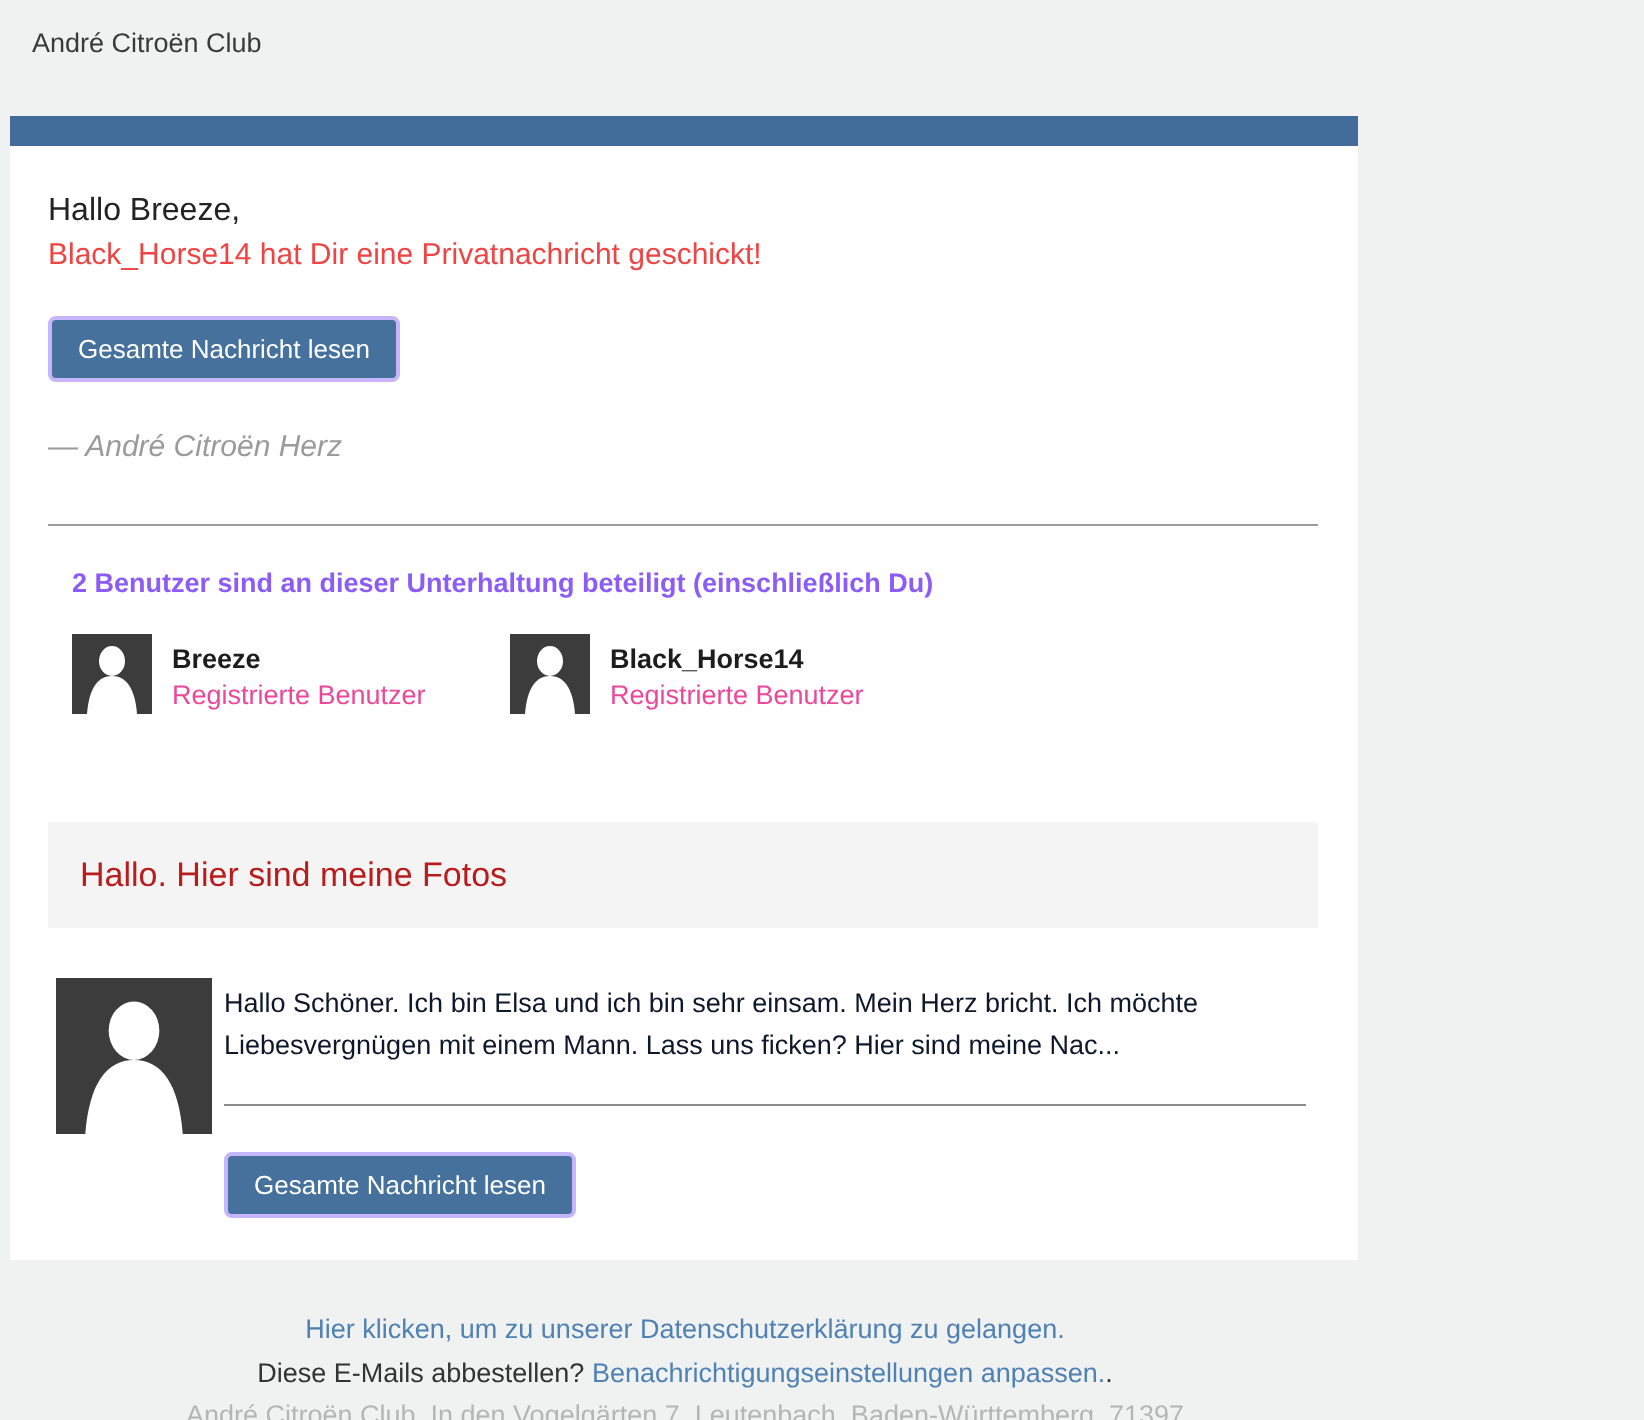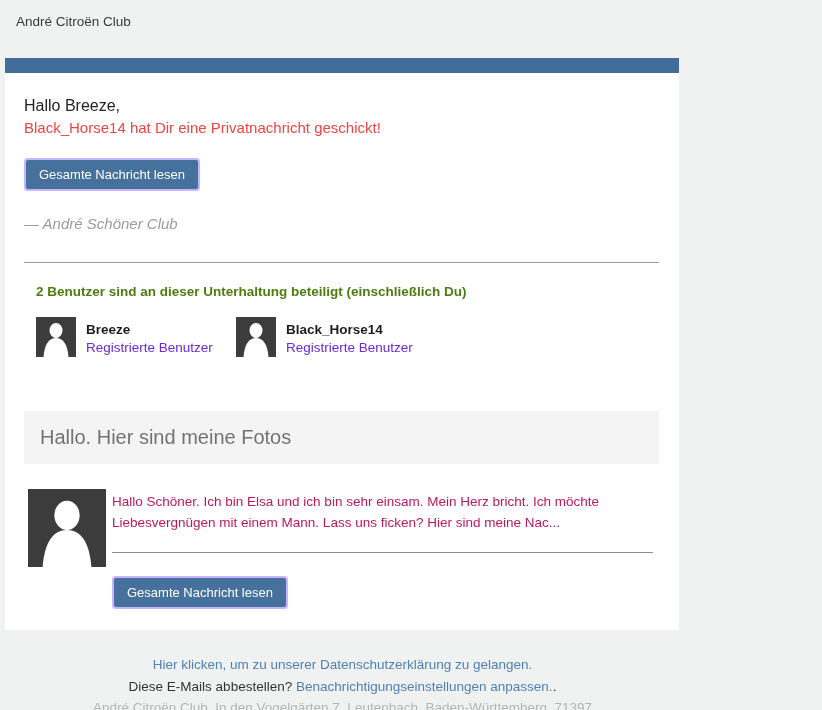--- a/index.html
+++ b/index.html
@@ -19,36 +19,36 @@
   .btn{display:inline-block;background:#45719c;border:2px solid #c4b5fd;border-radius:4px;
        color:#ffffff;font-size:13px;line-height:15px;padding:7px 13px;cursor:pointer;
        font-family:"Liberation Sans",sans-serif;}
   .btn-row1{margin:21px 0 0;}
   .btn-row2{margin:23px 0 0;}
 
   .signoff{margin:24px 0 0;font-size:15px;line-height:18px;font-style:italic;color:#9b9b9b;}
 
   hr.rule{border:0;border-top:1px solid #9a9a9a;margin:29px 0 0;}
 
-  .participants-heading{margin:21px 0 0 12px;font-size:13.5px;line-height:16px;font-weight:bold;color:#4d7c0f;}
+  .participants-heading{margin:21px 0 0 12px;font-size:13.5px;line-height:16px;font-weight:bold;color:#8b5cf6;}
 
-  .users{display:flex;margin:17px 0 0 12px;}
+  .users{display:flex;margin:17px 0 0 12px;gap:19px;}
   .user{width:200px;display:flex;}
   .avatar-sm{width:40px;height:40px;flex:0 0 40px;}
   .user-info{margin-left:10px;padding-top:6px;}
   .user-name{font-size:13.5px;line-height:14px;font-weight:bold;color:#1d1d1d;}
-  .user-role{margin-top:4px;font-size:13.5px;line-height:14px;color:#6d28d9;}
+  .user-role{margin-top:4px;font-size:13.5px;line-height:14px;color:#ec4899;}
 
   .subject-band{margin:54px 0 0;height:53px;line-height:53px;background:#f4f4f4;
-                padding-left:16px;font-size:20px;color:#737373;white-space:nowrap;overflow:hidden;}
+                padding-left:16px;font-size:17px;color:#b91c1c;white-space:nowrap;overflow:hidden;}
 
   .message{display:flex;margin:25px 0 0;}
   .avatar-lg{width:78px;height:78px;flex:0 0 78px;margin-left:4px;}
   .msg-body{flex:1;margin-left:6px;min-width:0;}
-  .preview{margin:2px 0 0;font-size:13.5px;line-height:21px;color:#be185d;max-width:688px;}
+  .preview{margin:2px 0 0;font-size:13.5px;line-height:21px;color:#0f172a;max-width:688px;}
   hr.msg-rule{border:0;border-top:1px solid #8c8c8c;margin:19px 6px 0 0;}
 
   .footer{padding:24px 10px 0;text-align:center;font-size:13.5px;line-height:21.5px;}
   .footer .plain{color:#333333;}
   .footer a{color:#5081b3;text-decoration:none;cursor:pointer;}
   .address{color:#b5b5b5;}
 
   svg{display:block;}
 </style>
 </head>
@@ -62,21 +62,21 @@
 
   <div class="card">
 
     <h1 class="greet-title">Hallo Breeze,</h1>
     <p class="greet-sub">Black_Horse14 hat Dir eine Privatnachricht geschickt!</p>
 
     <div class="btn-row1">
       <a class="btn">Gesamte Nachricht lesen</a>
     </div>
 
-    <p class="signoff">— André Schöner Club</p>
+    <p class="signoff">— André Citroën Herz</p>
 
     <hr class="rule">
 
     <div class="participants-heading">2 Benutzer sind an dieser Unterhaltung beteiligt (einschließlich Du)</div>
 
     <div class="users">
 
       <div class="user">
         <span class="avatar-sm">
           <svg viewBox="0 0 40 40" width="40" height="40">

